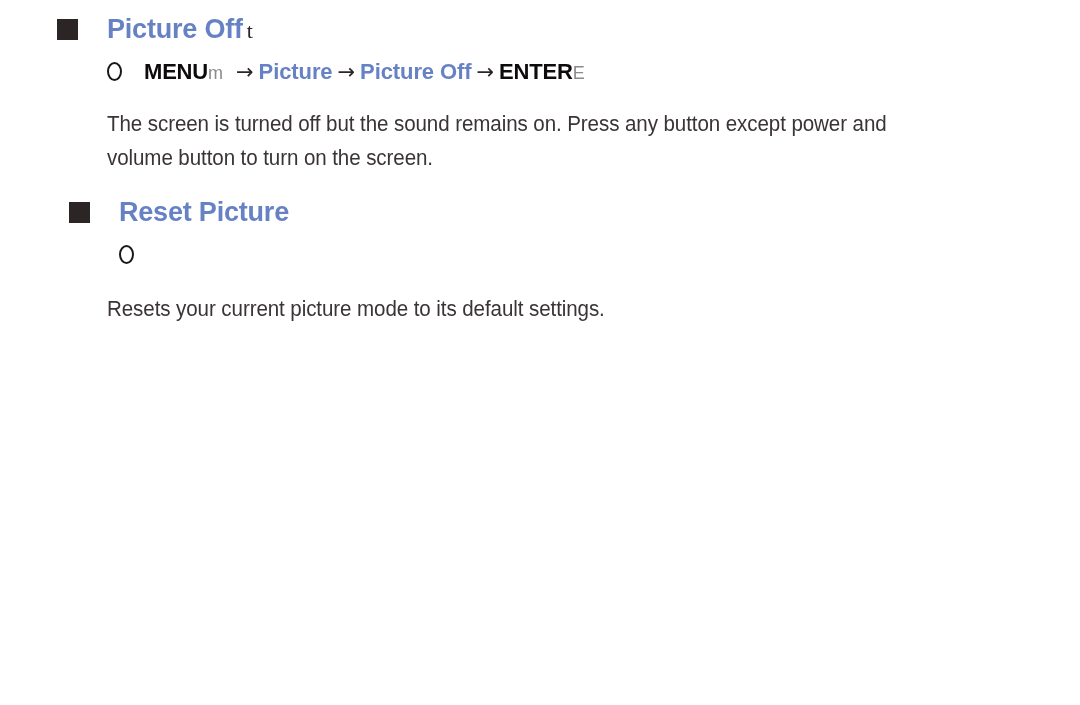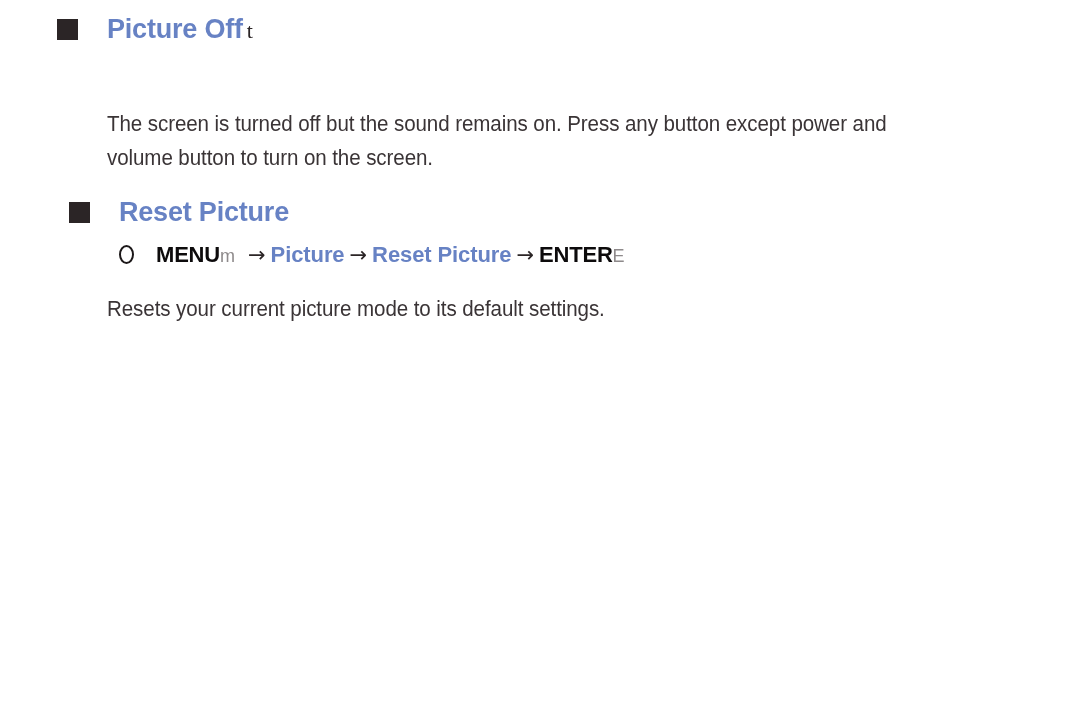--- a/index.html
+++ b/index.html
@@ -138,41 +138,44 @@
 
   <div class="section section-1">
 
     <div class="heading-row">
       <span class="bullet-square"></span>
       <div class="heading-text">
         <span>Picture Off</span><span class="key-glyph">t</span>
       </div>
     </div>
 
+    <div class="path-row">
+      <span class="path-circle"></span>
+      <div class="path-text">
+        <span class="strong">MENU</span><span class="accessory">m</span><span class="arrow wide">→</span><span class="blue">Picture</span><span class="arrow">→</span><span class="blue">Picture Off</span><span class="arrow">→</span><span class="strong">ENTER</span><span class="accessory">E</span>
+      </div>
+    </div>
 
   </div>
 
   <div class="body-text body-1">
     <p>The screen is turned off but the sound remains on. Press any button except power and volume button to turn on the screen.</p>
   </div>
 
   <div class="section section-2">
 
     <div class="heading-row">
       <span class="bullet-square"></span>
       <div class="heading-text">
         <span>Reset Picture</span><span class="key-glyph"></span>
       </div>
     </div>
 
     <div class="path-row">
       <span class="path-circle"></span>
-      <div class="path-text">
-        <span class="strong">MENU</span><span class="accessory">m</span><span class="arrow wide">→</span><span class="blue">Picture</span><span class="arrow">→</span><span class="blue">Reset Picture</span><span class="arrow">→</span><span class="strong">ENTER</span><span class="accessory">E</span>
-      </div>
     </div>
 
   </div>
 
   <div class="body-text body-2">
     <p>Resets your current picture mode to its default settings.</p>
   </div>
 
 </div>
 

